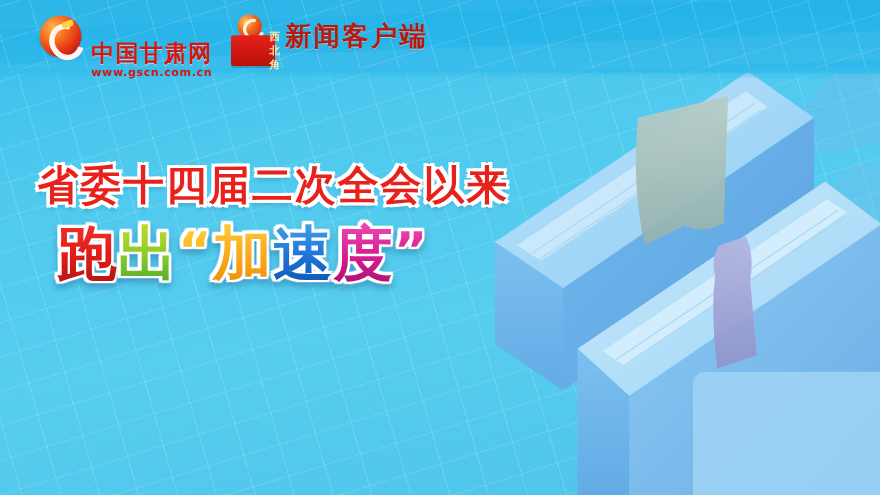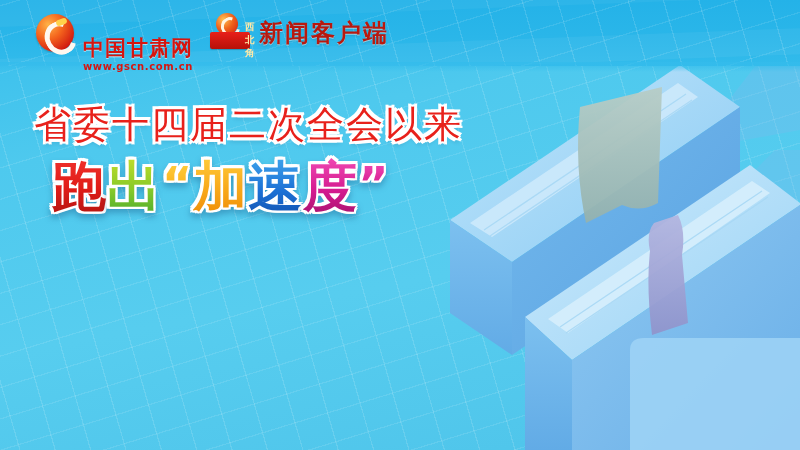--- a/index.html
+++ b/index.html
@@ -86,21 +86,21 @@
     position:absolute; left:6px; top:0px; width:22px; height:22px; border-radius:50%;
     background:radial-gradient(circle at 34% 30%, #ffc356 0%, #f0631b 45%, #cf170f 100%);
   }
   .nw-swirl::before {
     content:""; position:absolute; left:5px; top:4px;
     width:13px; height:14px; border-radius:50%;
     border:3px solid #fff3e2; border-right-color:transparent;
     transform:rotate(-30deg);
   }
   .nw-plate {
-    position:absolute; left:0; top:19px; width:34px; height:17px;
+    position:absolute; left:0; top:19px; width:34px; height:28px;
     background:linear-gradient(180deg,#e8201a,#b71109);
     border-radius:2px;
     display:flex; align-items:center; justify-content:center;
     color:#ffe9a8; font-size:9.5px; font-weight:700; letter-spacing:.5px;
     box-shadow:0 1px 1px rgba(0,0,0,.2);
     padding-left:40px;
   }
   .nw-title {
     font-size:24px; font-weight:700; color:#b8190f; letter-spacing:2px;
     margin-left:6px;
@@ -109,28 +109,29 @@
   }
 
   
   .illus { position:absolute; right:0; top:55px; width:360px; height:395px; overflow:hidden; }
   .illus svg { display:block; }
 
   
   .title-block { position:absolute; left:34px; top:104px; width:540px; }
 
   .line1 {
-    font-size:37px; font-weight:400; letter-spacing:2px; line-height:1.12;
+    font-size:37px; font-weight:700; letter-spacing:2px; line-height:1.12;
     color:#e8211b;
     -webkit-text-stroke:0px;
     text-shadow:
       2px 0 0 #fff, -2px 0 0 #fff, 0 2px 0 #fff, 0 -2px 0 #fff,
       2px 2px 0 #fff, -2px 2px 0 #fff, 2px -2px 0 #fff, -2px -2px 0 #fff,
       3px 3px 0 #fff, -3px 3px 0 #fff, 3px -3px 0 #fff, -3px -3px 0 #fff,
       0 4px 4px rgba(0,40,80,.22);
+    margin-top: 44px;
   }
 
   .line2 {
     margin-top:6px;
     font-size:60px; font-weight:700; letter-spacing:2px; line-height:1.08;
     color:#123a87;
     text-shadow:
       3px 0 0 #fff, -3px 0 0 #fff, 0 3px 0 #fff, 0 -3px 0 #fff,
       3px 3px 0 #fff, -3px 3px 0 #fff, 3px -3px 0 #fff, -3px -3px 0 #fff,
       4px 4px 0 #fff, -4px 4px 0 #fff, 4px -4px 0 #fff, -4px -4px 0 #fff,

